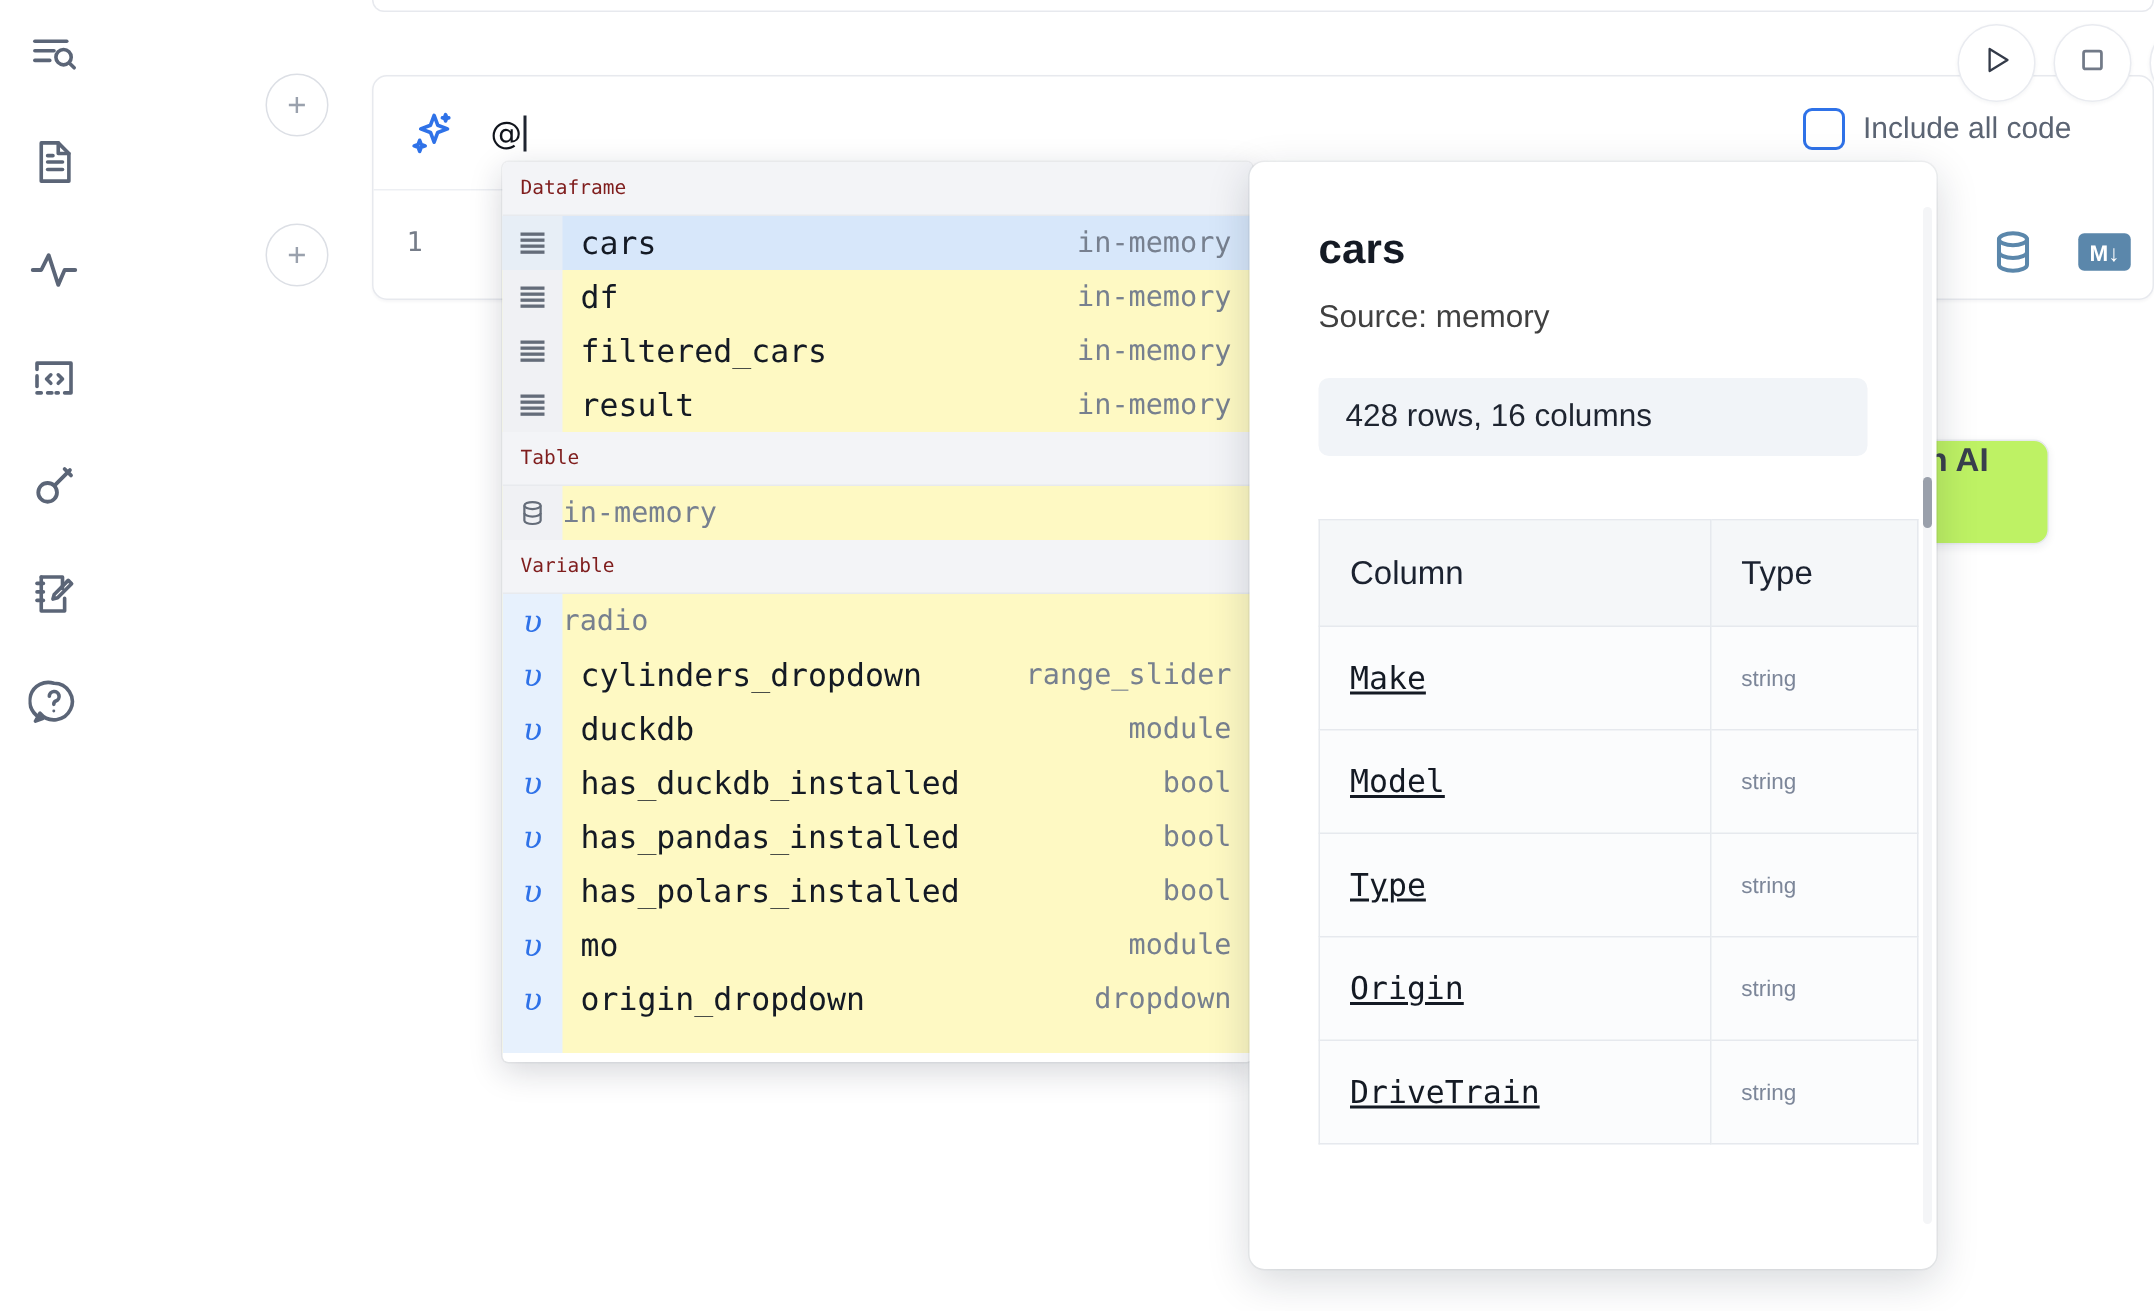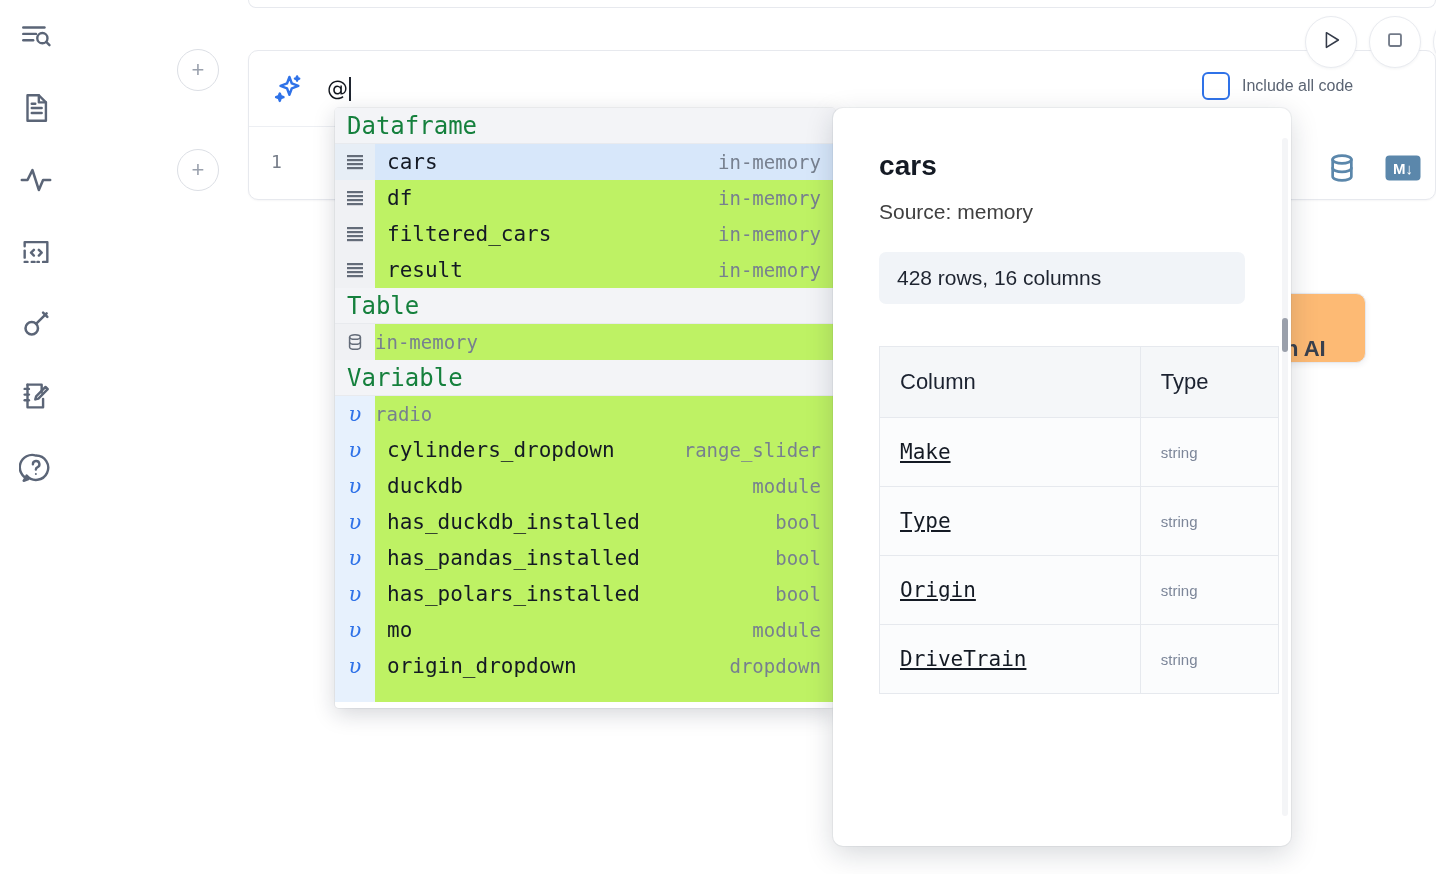--- a/index.html
+++ b/index.html
@@ -84,51 +84,51 @@
 
   .include-row {
     position: absolute; left: 1202px; top: 72px;
     display: flex; align-items: center; gap: 12px; z-index: 6;
   }
   .chk {
     width: 28px; height: 28px; border-radius: 6px;
     border: 2px solid #2f72e8; background: #ffffff; cursor: pointer;
   }
   .include-label {
-    font-size: 16px; color: #5b6473; white-space: nowrap;
+    font-size: 20px; color: #5b6473; white-space: nowrap;
   }
 
   
   .ai-ghost-btn {
     position: absolute; left: 1278px; top: 293px; width: 88px; height: 70px;
-    background: #fdba74; border: 1px solid #e7e9ee; border-radius: 10px;
+    background: #bef264; border: 1px solid #e7e9ee; border-radius: 10px;
     box-shadow: 0 2px 6px rgba(20,30,50,.07);
-    display: flex; align-items: flex-end; justify-content: flex-start;
+    display: flex; align-items: flex-start; justify-content: flex-start;
     padding-left: 6px; z-index: 4;
   }
   .ai-ghost-btn span {
     font-size: 22px; font-weight: 600; color: #39404d; white-space: nowrap;
   }
 
   
   .ac-panel {
     position: absolute; left: 335px; top: 108px; width: 500px; height: 600px;
     background: #ffffff; border-radius: 4px;
     box-shadow: 0 6px 22px rgba(20,30,50,.18), 0 0 0 1px rgba(20,30,50,.05);
     overflow: hidden; z-index: 20;
   }
   .ac-group-header {
     height: 36px; display: flex; align-items: center; padding-left: 12px;
     background: #f3f4f7; border-bottom: 1px solid #e8eaee;
     font-family: "DejaVu Sans Mono", monospace;
-    font-size: 24px; color: #15803d;
+    font-size: 13px; color: #7f1d1d;
   }
   .ac-row {
     height: 36px; display: flex; align-items: center; cursor: pointer;
-    background: #bef264;
+    background: #fef9c3;
   }
   .ac-row.selected { background: #d7e7fa; }
   .ac-gutter {
     width: 40px; height: 36px; flex: none;
     display: flex; align-items: center; justify-content: center;
     background: #f0f1f4;
   }
   .ac-gutter.var { background: #e7f1fd; }
   .ac-row.selected .ac-gutter { background: #e7eef6; }
   .ac-name {
@@ -484,20 +484,24 @@
               <th>Column</th>
               <th>Type</th>
             </tr>
           </thead>
           <tbody>
             <tr>
               <td class="col-name">Make</td>
               <td class="col-type">string</td>
             </tr>
             <tr>
+              <td class="col-name">Model</td>
+              <td class="col-type">string</td>
+            </tr>
+            <tr>
               <td class="col-name">Type</td>
               <td class="col-type">string</td>
             </tr>
             <tr>
               <td class="col-name">Origin</td>
               <td class="col-type">string</td>
             </tr>
             <tr>
               <td class="col-name">DriveTrain</td>
               <td class="col-type">string</td>

